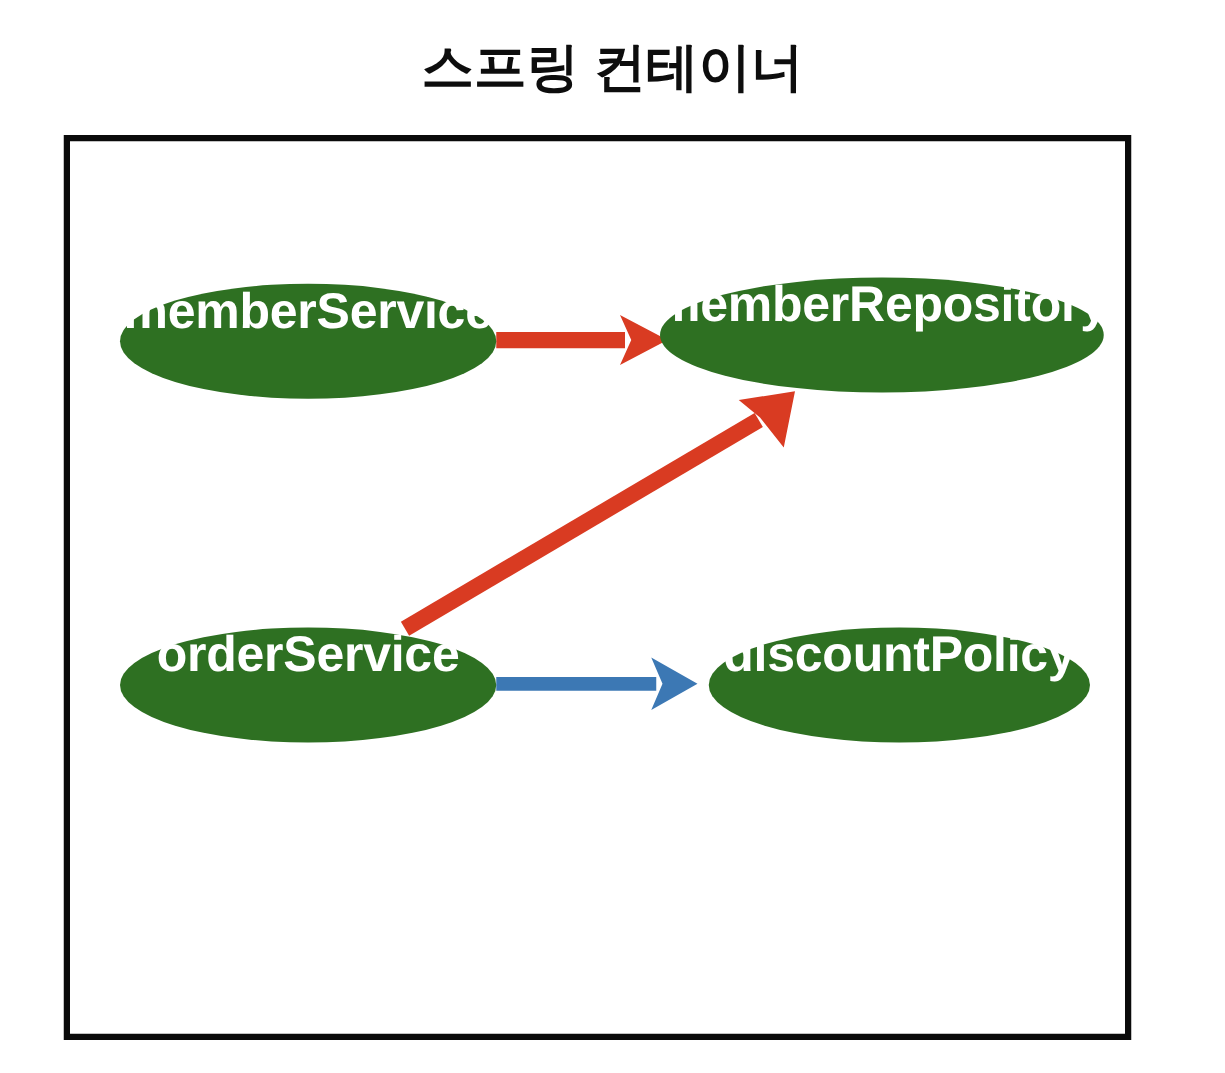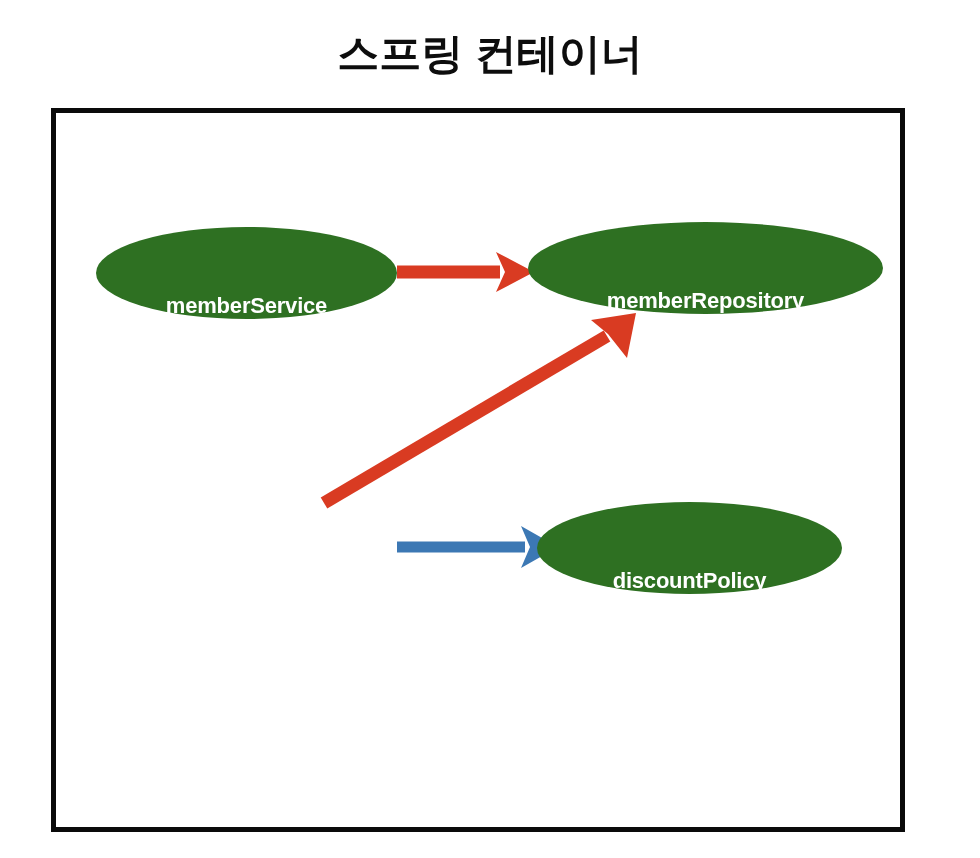--- a/index.html
+++ b/index.html
@@ -40,25 +40,25 @@
     width: 854px;
     height: 724px;
     border: 5px solid #0a0a0a;
     box-sizing: border-box;
     background: #ffffff;
   }
   .bean {
     position: absolute;
     border-radius: 50%;
     display: flex;
-    align-items: flex-end;
+    align-items: flex-start;
     justify-content: center;
     color: #ffffff;
     font-weight: bold;
-    font-size: 22px;
+    font-size: 40px;
     letter-spacing: -0.2px;
     white-space: nowrap;
     box-sizing: border-box;
   }
   #bean-memberService {
     left: 96px;
     top: 227px;
     width: 301px;
     height: 92px;
   }
@@ -68,21 +68,21 @@
     width: 355px;
     height: 92px;
   }
   #bean-orderService {
     left: 96px;
     top: 502px;
     width: 301px;
     height: 92px;
   }
   #bean-discountPolicy {
-    left: 537px;
+    left: 567px;
     top: 502px;
     width: 305px;
     height: 92px;
   }
   #arrow-layer {
     position: absolute;
     left: 0;
     top: 0;
     width: 980px;
     height: 858px;
@@ -117,18 +117,21 @@
   </svg>
 
   <div class="bean" id="bean-memberService" style="background:#2e7022;">
     <span>memberService</span>
   </div>
 
   <div class="bean" id="bean-memberRepository" style="background:#2e7022;">
     <span>memberRepository</span>
   </div>
 
+  <div class="bean" id="bean-orderService" style="background:#2e7022;">
+    <span>orderService</span>
+  </div>
 
   <div class="bean" id="bean-discountPolicy" style="background:#2e7022;">
     <span>discountPolicy</span>
   </div>
 
 </div>
 
 </body></html>

